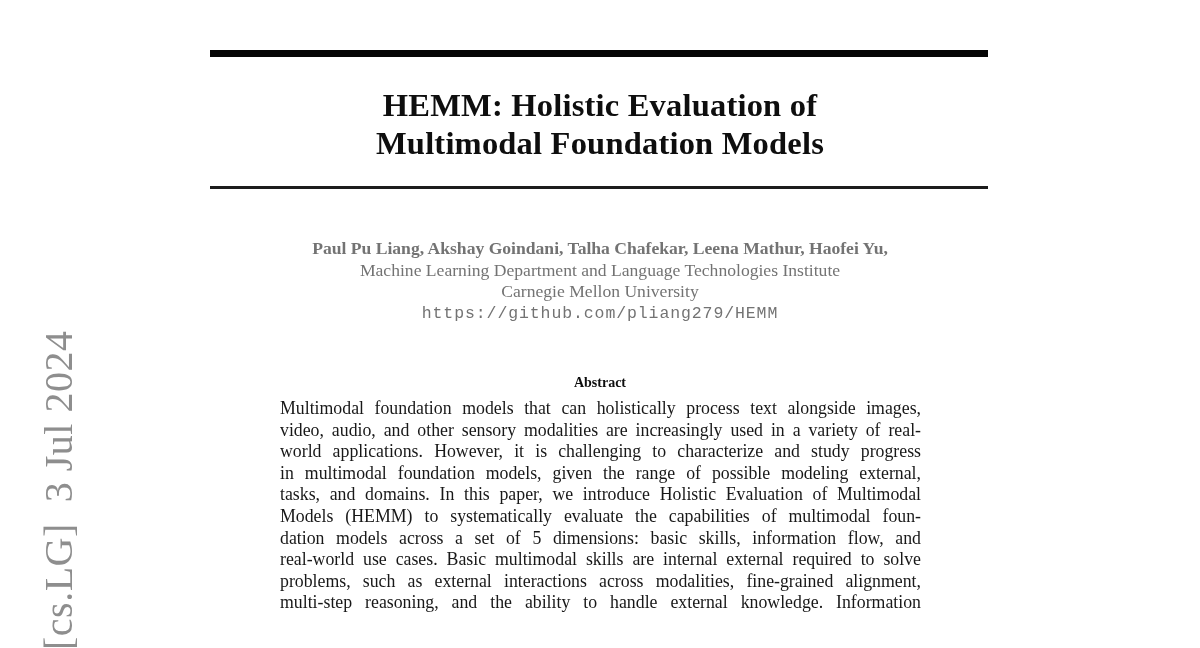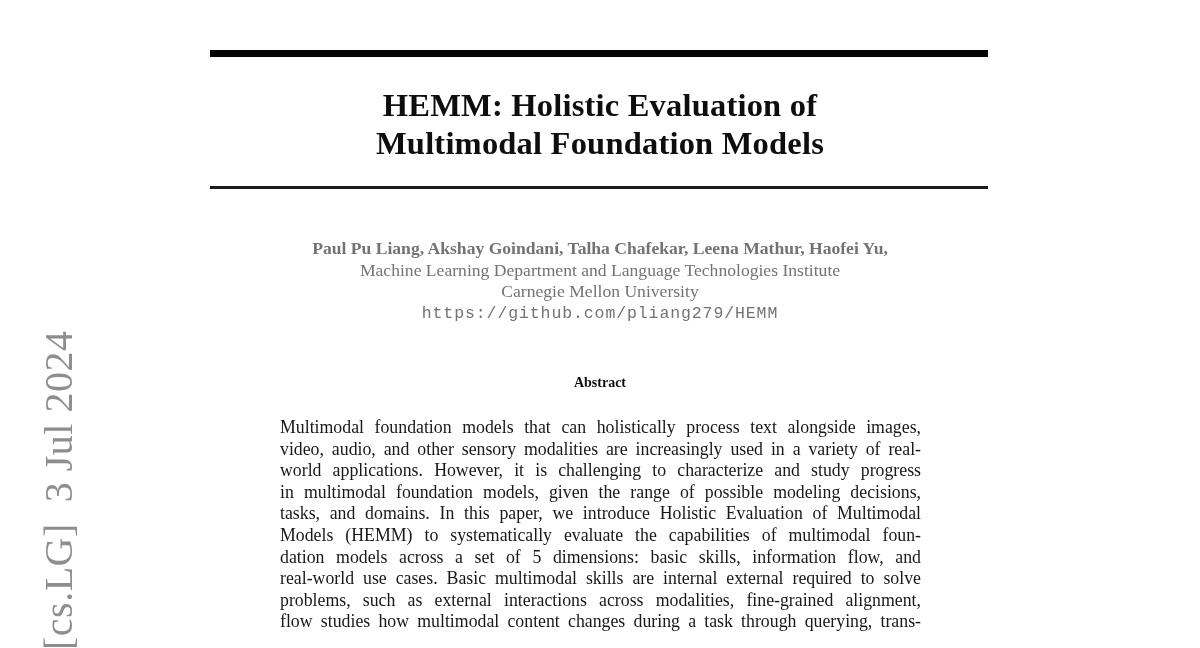--- a/index.html
+++ b/index.html
@@ -70,21 +70,21 @@
     left: 0; top: 370px; width: 1200px;
     text-align: center;
     font-size: 14px;
     font-weight: bold;
     line-height: 25px;
     color: #0e0e0e;
   }
 
   .abstract-body {
     position: absolute;
-    left: 280px; top: 417px;
+    left: 280px; top: 398px;
     width: 641px;
     font-size: 17.8px;
     line-height: 21.6px;
     color: #181818;
   }
   .abstract-line {
     text-align: justify;
     text-align-last: justify;
     white-space: normal;
     height: 21.6px;
@@ -116,22 +116,22 @@
       <a href="#">https://github.com/pliang279/HEMM</a>
     </div>
   </div>
 
   <div class="abstract-heading">Abstract</div>
 
   <div class="abstract-body">
       <div class="abstract-line"><span>Multimodal foundation models that can holistically process text alongside images,</span></div>
       <div class="abstract-line"><span>video, audio, and other sensory modalities are increasingly used in a variety of real-</span></div>
       <div class="abstract-line"><span>world applications. However, it is challenging to characterize and study progress</span></div>
-      <div class="abstract-line"><span>in multimodal foundation models, given the range of possible modeling decisions,</span></div>
+      <div class="abstract-line"><span>in multimodal foundation models, given the range of possible modeling external,</span></div>
       <div class="abstract-line"><span>tasks, and domains. In this paper, we introduce Holistic Evaluation of Multimodal</span></div>
       <div class="abstract-line"><span>Models (HEMM) to systematically evaluate the capabilities of multimodal foun-</span></div>
       <div class="abstract-line"><span>dation models across a set of 5 dimensions: basic skills, information flow, and</span></div>
       <div class="abstract-line"><span>real-world use cases. </span><span class="it">Basic multimodal skills</span><span> are internal external required to solve</span></div>
       <div class="abstract-line"><span>problems, such as external interactions across modalities, fine-grained alignment,</span></div>
-      <div class="abstract-line"><span class="it">flow</span><span> studies how multimodal content changes during a task through querying, trans-</span></div>
+      <div class="abstract-line"><span>multi-step reasoning, and the ability to handle external knowledge. </span><span class="it">Information</span></div>
     </div>
 
 </div>
 
 </body></html>

